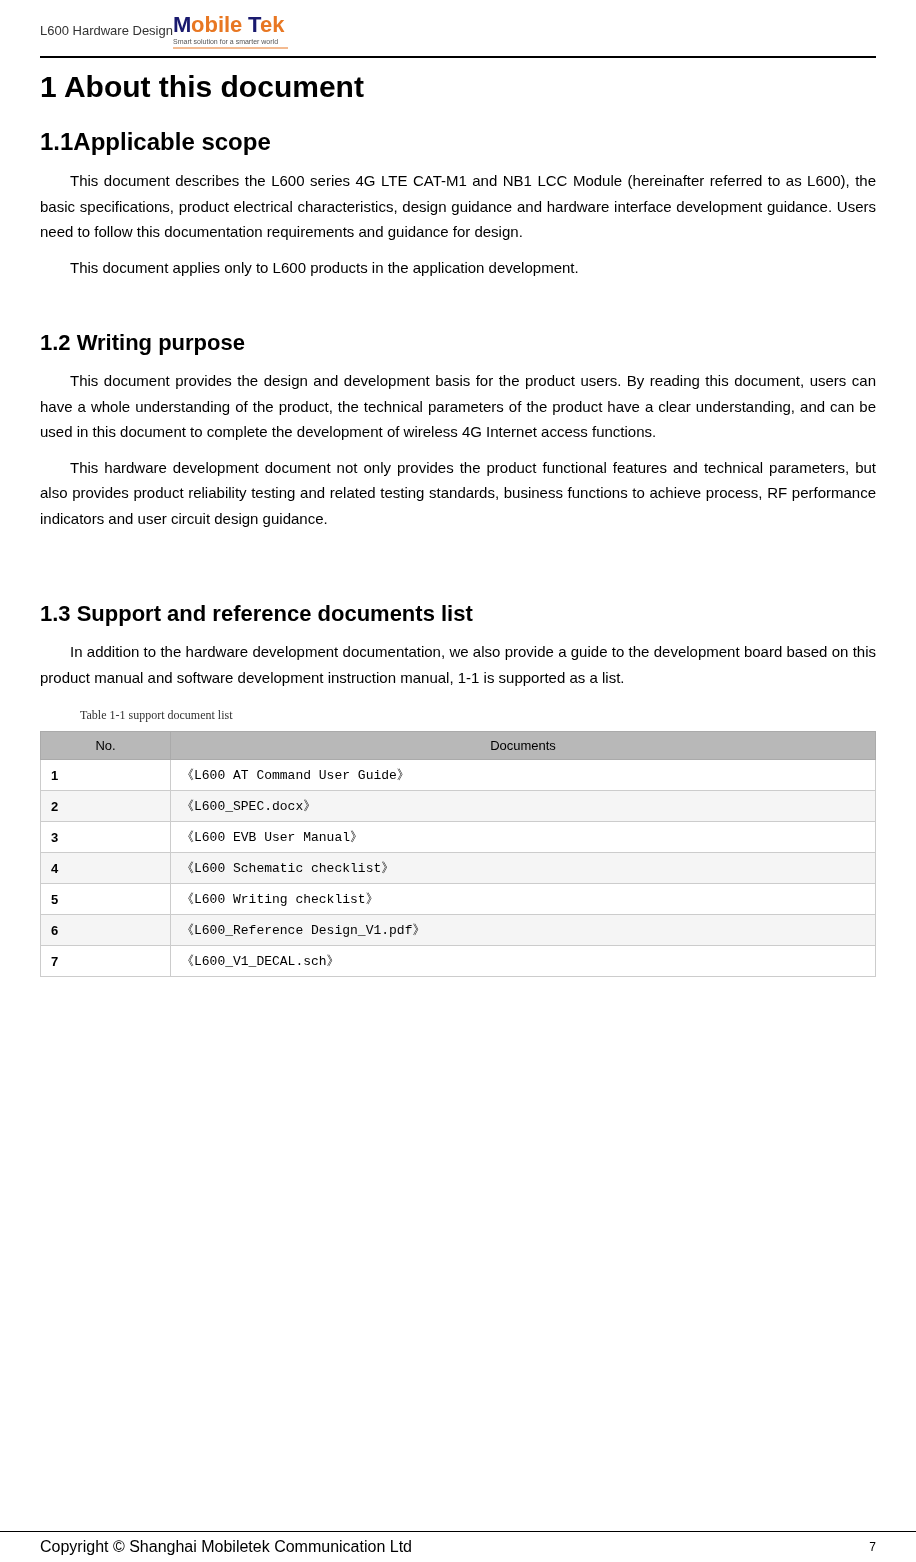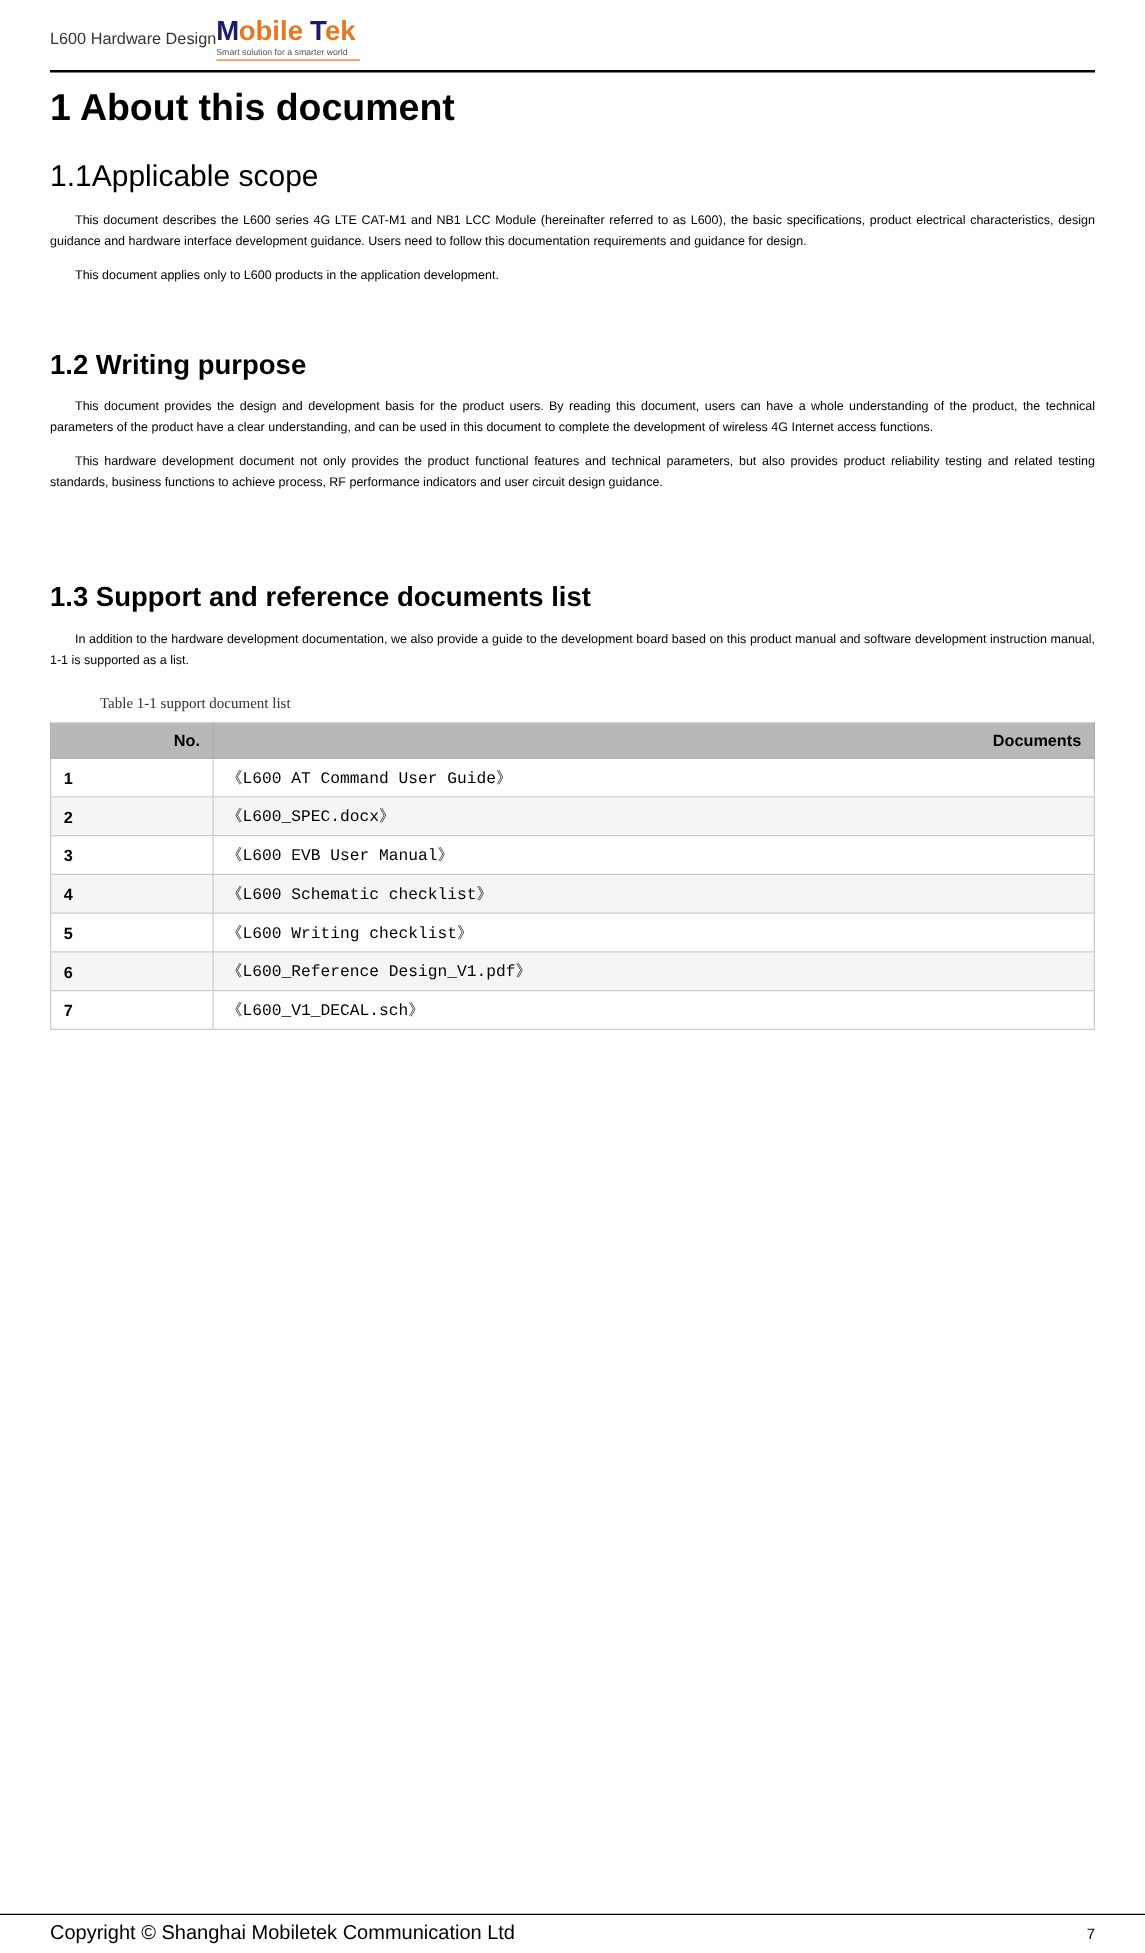--- a/index.html
+++ b/index.html
@@ -46,35 +46,35 @@
     .main-heading {
       font-size: 30px;
       font-weight: bold;
       margin-bottom: 24px;
       margin-top: 10px;
     }
 
     
     .section-heading-1 {
       font-size: 24px;
-      font-weight: normal;
+      font-weight: bold;
       margin-bottom: 12px;
       margin-top: 20px;
     }
 
     .section-heading-2 {
       font-size: 22px;
       font-weight: bold;
       margin-bottom: 12px;
       margin-top: 20px;
     }
 
     
     .body-text {
-      font-size: 10px;
+      font-size: 15px;
       line-height: 1.7;
       margin-bottom: 10px;
       text-align: justify;
     }
 
     .body-text.indented {
       text-indent: 2em;
     }
 
     
@@ -89,22 +89,22 @@
     .doc-table {
       width: 100%;
       border-collapse: collapse;
       margin-bottom: 20px;
       font-size: 13px;
     }
 
     .doc-table th {
       background-color: #b8b8b8;
       padding: 6px 10px;
-      text-align: right;
-      font-weight: bold;
+      text-align: center;
+      font-weight: normal;
       border: 1px solid #aaa;
     }
 
     .doc-table td {
       padding: 6px 10px;
       border: 1px solid #ccc;
       background-color: #fff;
     }
 
     .doc-table tr:nth-child(even) td {

